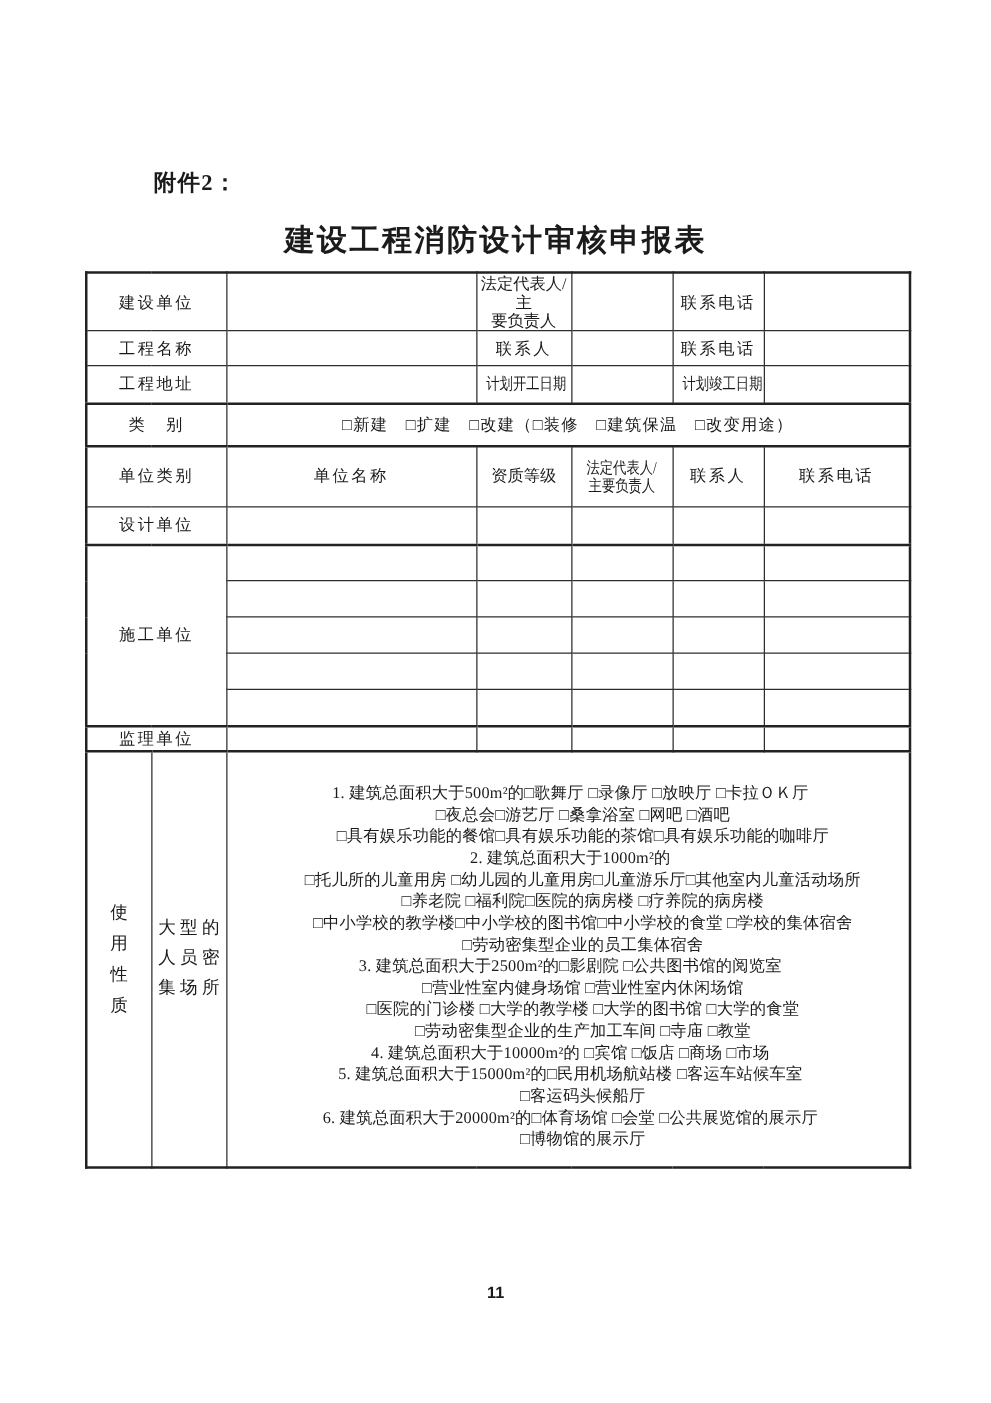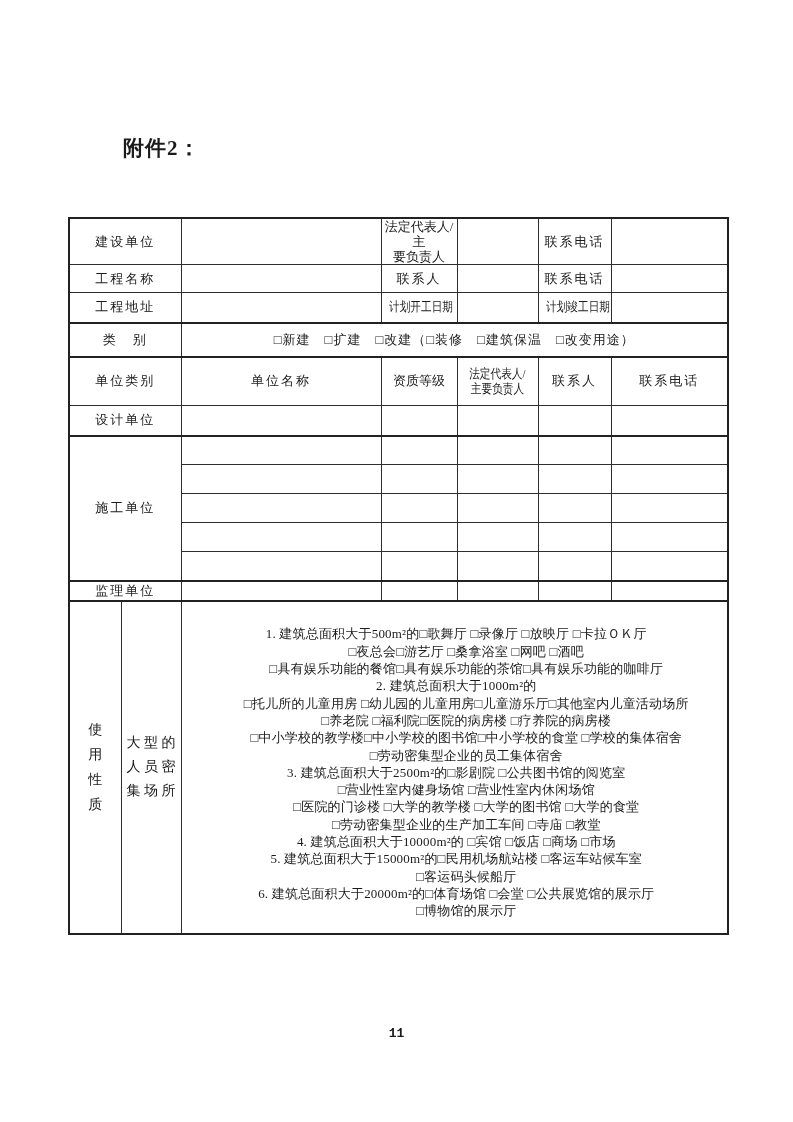--- a/index.html
+++ b/index.html
@@ -6,21 +6,21 @@
   html,body { background:#ffffff; }
   body {
     width:793px; height:1122px; position:relative;
     font-family:"Liberation Serif","DejaVu Serif",serif;
     color:#1b1b1b;
   }
   .page { position:absolute; inset:0; background:#ffffff; }
 
   .attachment {
     position:absolute; left:106px; top:134px;
-    font-size:21px; font-weight:bold; letter-spacing:1px;padding-left:17px;
+    font-size:18px; font-weight:bold; letter-spacing:1px;padding-left:17px;
   }
   .main-title {
     position:absolute; left:0; top:176px; width:793px;
     text-align:center; font-size:24px; font-weight:bold; letter-spacing:2px;
     font-family:"Liberation Sans","DejaVu Sans",sans-serif;
   }
 
   table.form {
     position:absolute; left:68px; top:217px;
     border-collapse:collapse; table-layout:fixed; width:659px;
@@ -58,29 +58,30 @@
   }
   .usage-line {
     font-size:13px; line-height:17.3px; white-space:pre;
     letter-spacing:0.2px;
   }
   .usage-line.cont { padding-left:20px; }
 
   .page-number {
     position:absolute; left:0; top:1026px; width:793px; text-align:center;
     font-size:13px; font-weight:bold;
-    font-family:Liberation Mono, monospace;
+    font-family:Liberation Sans, sans-serif;
   }
 </style>
 </head>
 <body>
 
 <div class="page">
 
   <div class="attachment">附件2：</div>
+  <div class="main-title">建设工程消防设计审核申报表</div>
 
   <table class="form">
     <colgroup>
       <col style="width:52px">
         <col style="width:60px">
         <col style="width:200px">
       <col style="width:76px">
         <col style="width:81px">
         <col style="width:73px">
         <col style="width:117px">

